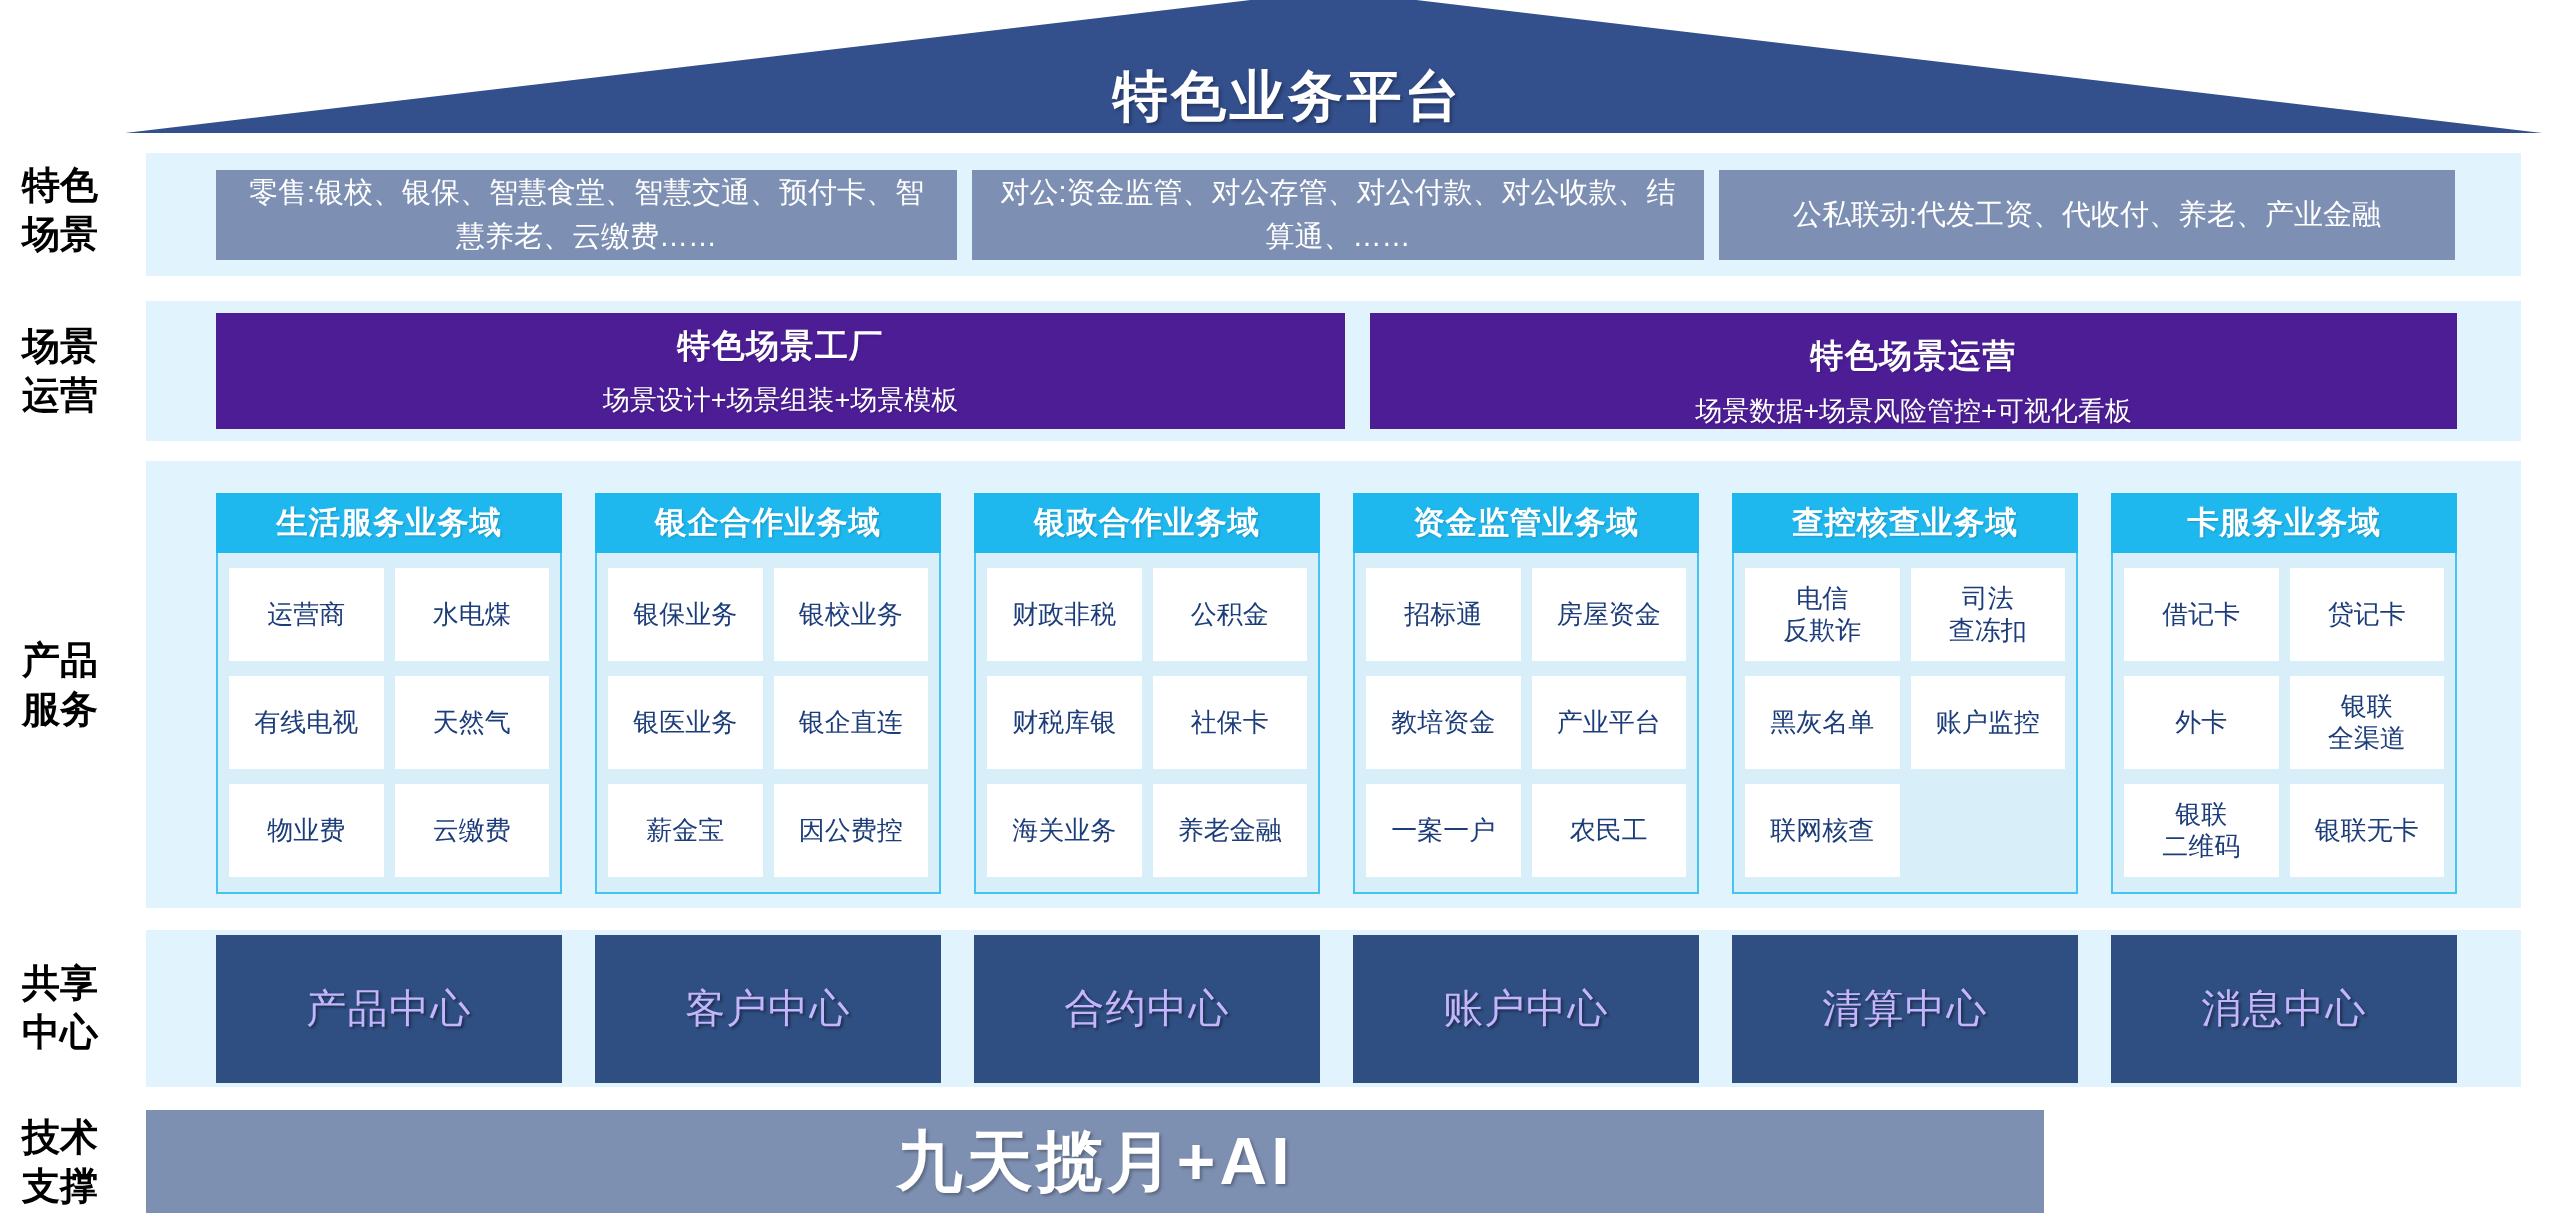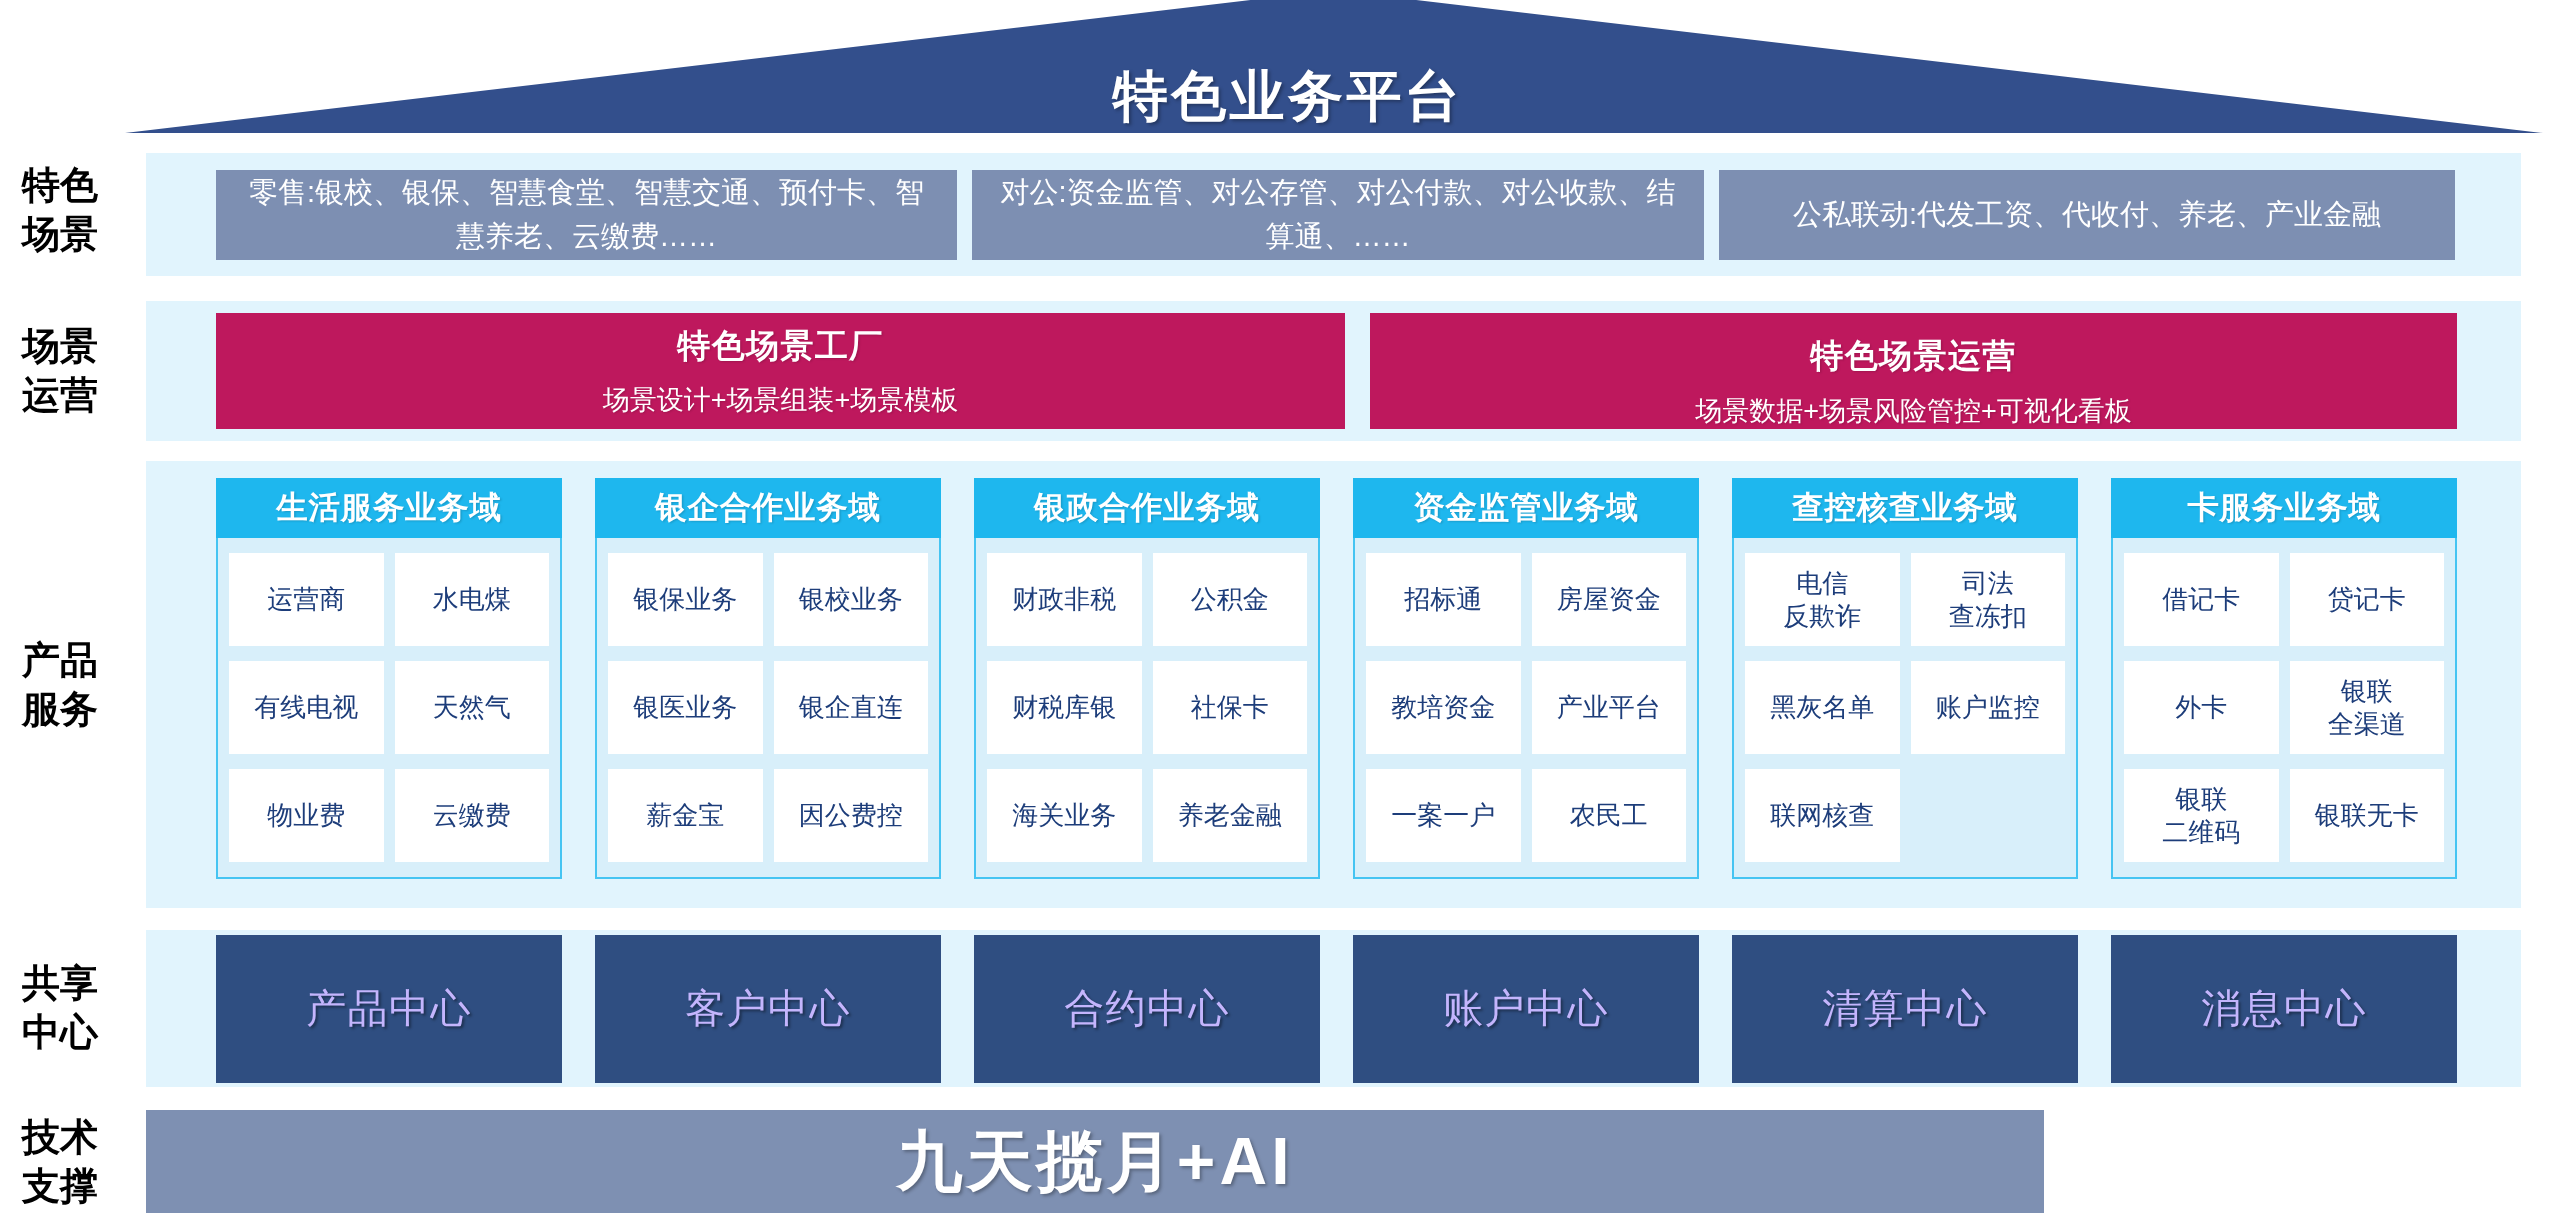--- a/index.html
+++ b/index.html
@@ -24,37 +24,37 @@
   .row-label {
     position:absolute; left:0; width:120px; text-align:center;
     font-size:38px; font-weight:bold; color:#000000; line-height:1.3;
     white-space:pre-line;
   }
 
   
   .band { position:absolute; left:146px; width:2375px; background:#e1f4fd; box-sizing:border-box; }
   .band1 { top:153px; height:123px; display:flex; align-items:center; padding:0 64px 0 70px; gap:15px; }
   .band2 { top:301px; height:140px; display:flex; align-items:center; padding:0 64px 0 70px; gap:25px; }
-  .band3 { top:461px; height:447px; display:flex; align-items:flex-start; padding:17px 64px 0 70px; gap:33px; }
+  .band3 { top:461px; height:447px; display:flex; align-items:center; padding:17px 64px 0 70px; gap:33px; }
   .band4 { top:930px; height:157px; display:flex; align-items:center; padding:0 64px 0 70px; gap:33px; }
 
   
   .scenario-box {
     height:90px; background:#7d8fb2; color:#ffffff;
     display:flex; align-items:center; justify-content:center;
     text-align:center; font-size:29px; line-height:1.5; padding:0 19px;
     box-sizing:border-box;
   }
   .scenario-1 { width:741px; }
   .scenario-2 { width:732px; }
   .scenario-3 { width:736px; }
 
   
   .ops-box {
-    height:116px; background:#be185d; color:#ffffff;
+    height:116px; background:#4c1d95; color:#ffffff;
     display:flex; flex-direction:column; align-items:center; justify-content:center;
     gap:13.7px; text-shadow:1.4px 1.4px 2.1px rgba(0,0,0,.15);
   }
   .ops-left  { width:1130px; }
   .ops-right { width:1088px;justify-content:flex-end; }
   .ops-title { font-size:33px; font-weight:bold; letter-spacing:1.4px; }
   .ops-sub   { font-size:27px; }
 
   
   .domain { flex:1; height:401px; display:flex; flex-direction:column; }

